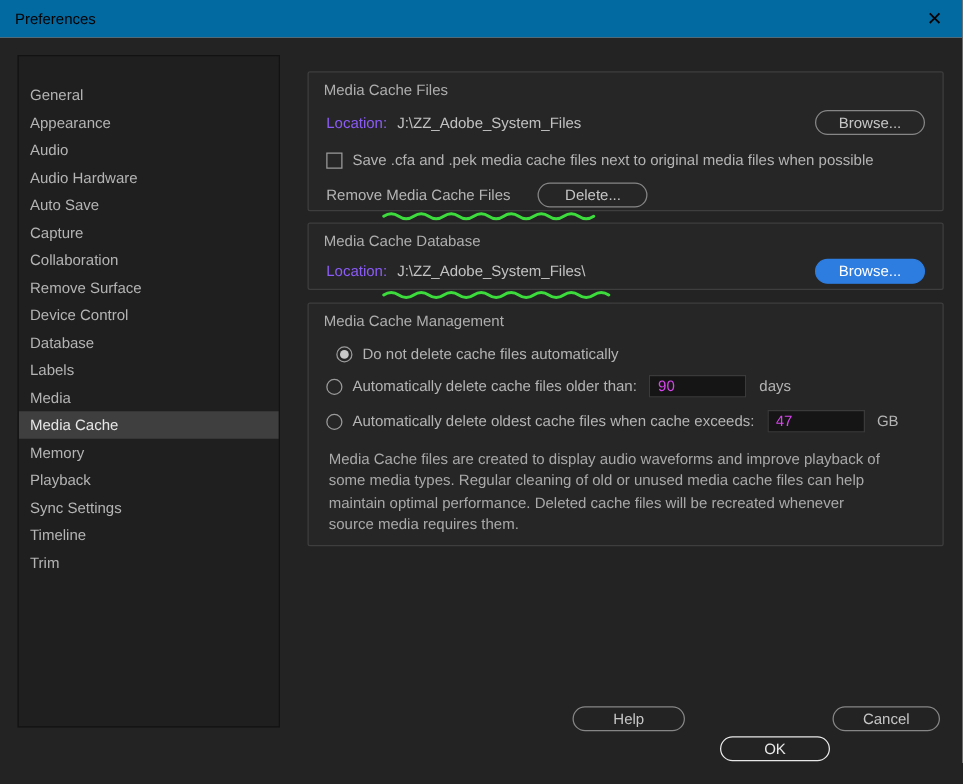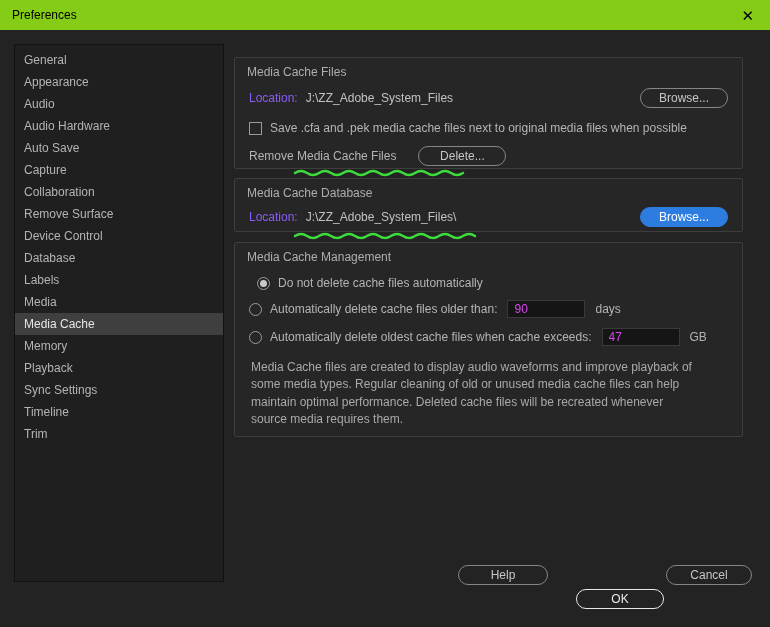--- a/index.html
+++ b/index.html
@@ -5,47 +5,47 @@
   * { box-sizing: border-box; margin: 0; padding: 0; }
   html,body { background:#555; }
   body { font-family: "Liberation Sans", sans-serif; font-size: 12px; }
   .window {
     position: relative; width: 770px; height: 627px;
     background: #ffffff; overflow: hidden;
   }
   
   .titlebar {
     position: absolute; top:0; left:0; right:0; height:30px;
-    background:#84cc16; color:#000;
+    background:#0369a1; color:#000;
     display:flex; align-items:center; justify-content:space-between;
     padding: 0 12px;
   }
   .titlebar .close {
     font-size: 15px; color:#000; cursor: default; line-height: 1;
     padding: 2px 4px;
   }
   
   .dialog-body {
     position:absolute; top:30px; left:0; right:0; bottom:0;
     background:#232323; color:#b4b4b4;
   }
   
   .sidebar {
     position:absolute; left:14px; top:14px; width:210px; height:538px;
-    background:#1f1f1f; border:1px solid #121212; padding-top:4px;
+    background:#1f1f1f; border:1px solid #121212; padding-top:20px;
     overflow:hidden;
   }
   .side-item {
     height:22px; line-height:22px; padding-left:9px; color:#b4b4b4;
     white-space:nowrap; cursor:default;
   }
   .side-item.selected { background:#3f3f3f; color:#e6e6e6; }
   
   .group {
-    position:absolute; left:234px; width:509px;
+    position:absolute; left:246px; width:509px;
     background:#262626; border:1px solid #3e3e3e; border-radius:2px;
   }
   .group-title { margin:7px 0 0 12px; color:#aeaeae; }
   .row { display:flex; align-items:center; margin:0 14px; }
   .loc-label { color:#8b5cf6; }
   .loc-value { position:relative; margin-left:8px; color:#c2c2c2; white-space:nowrap; }
   .squiggle { position:absolute; left:-3px; bottom:-8px; pointer-events:none; }
   .spacer { flex:1; }
   
   .btn {

